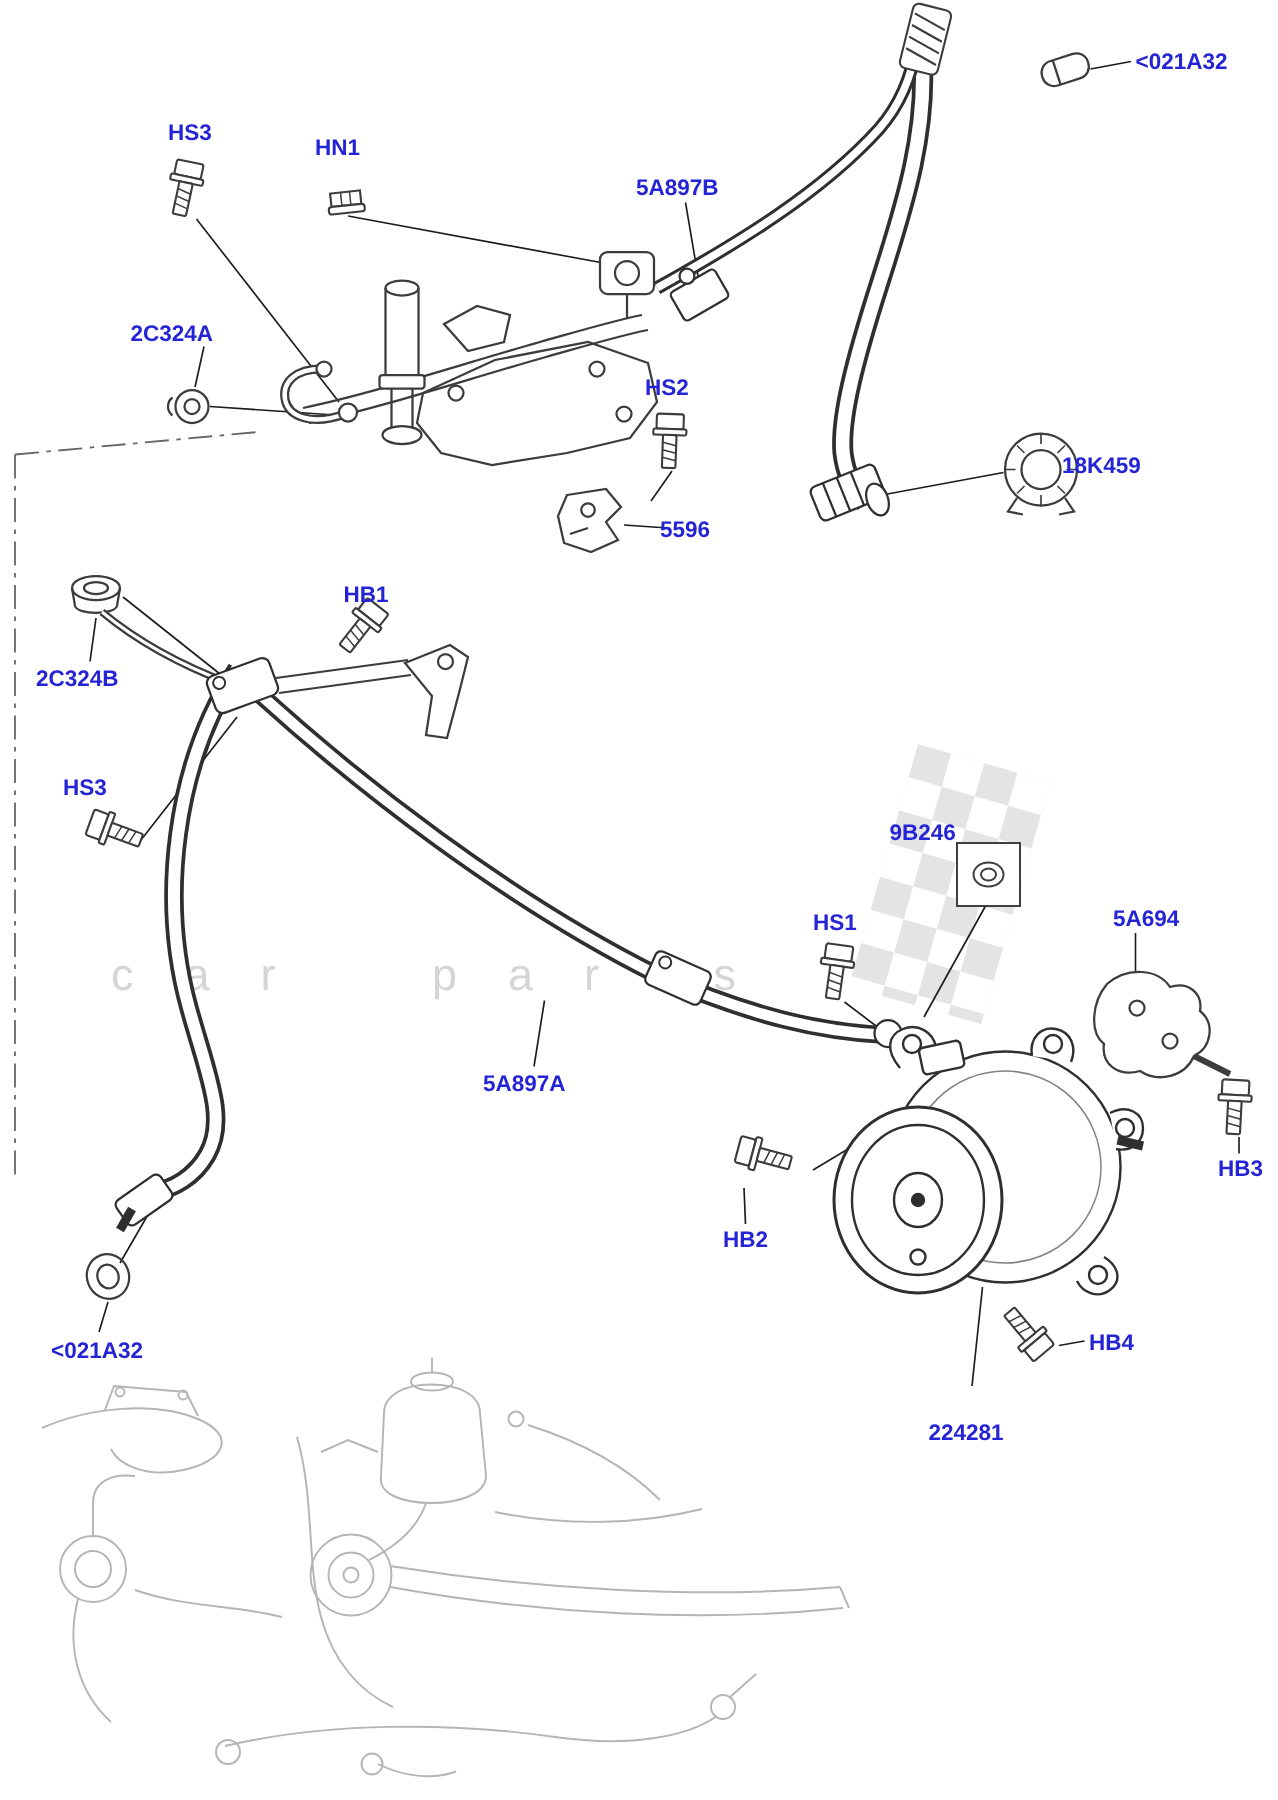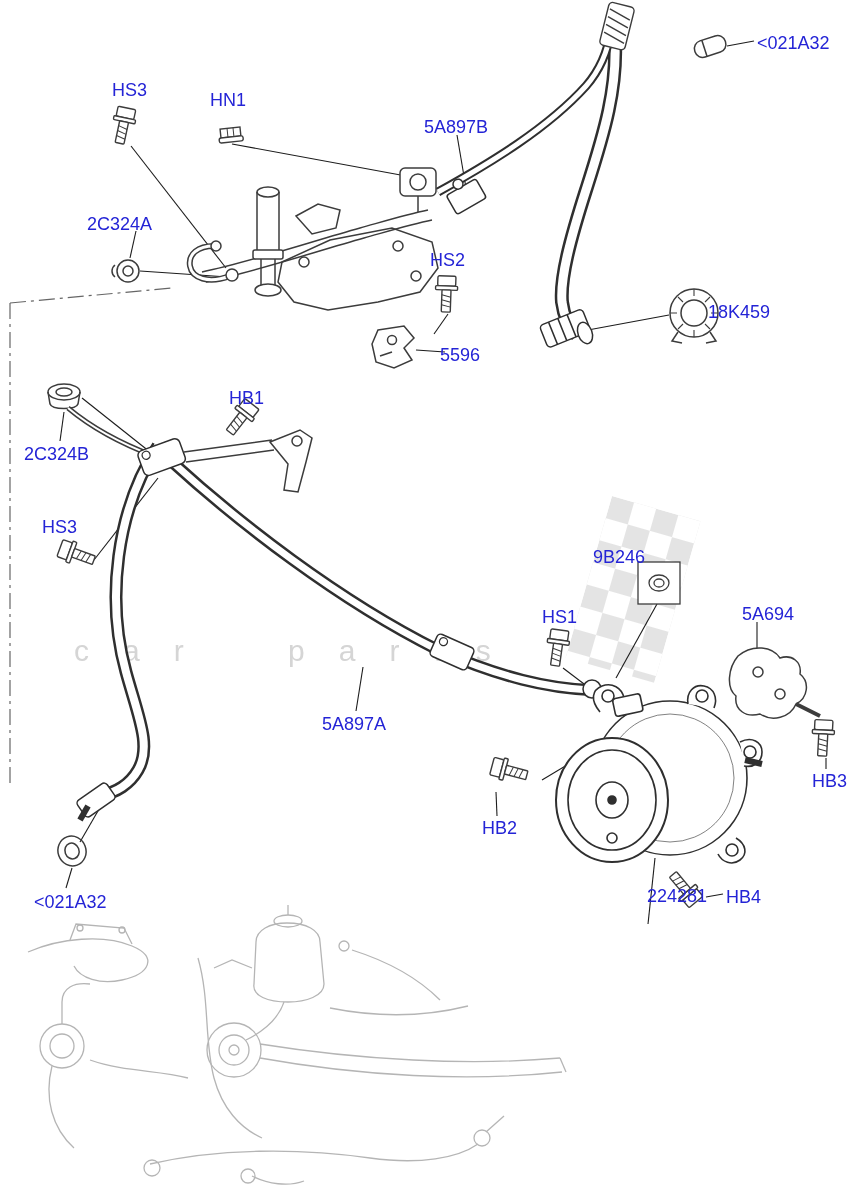--- a/index.html
+++ b/index.html
@@ -13,21 +13,21 @@
     user-select:none;pointer-events:none;
   }
   .wm-tagline{
     position:absolute;left:74px;top:636px;font-size:30px;line-height:1;
     letter-spacing:34px;word-spacing:28px;color:var(--wm-tagline-color,#d5d5d5);
     user-select:none;pointer-events:none;
   }
   svg.art{position:absolute;left:0;top:0;}
   .labels-layer{position:absolute;left:0;top:0;width:100%;height:100%;}
   .part-label{
-    position:absolute;font-size:18px;font-weight:400;white-space:nowrap;
+    position:absolute;font-size:15px;font-weight:700;white-space:nowrap;
     color:var(--label-color,#2424d6);cursor:pointer;
   }
 </style>
 </head>
 <body>
 
 <div id="stage">
 
   <div class="wm-tagline">car parts</div>
 
@@ -283,17 +283,17 @@
       <div class="part-label" style="left: 229px; top: 377px; margin-top: 11px;">HB1</div>
       <div class="part-label" style="left: 24px; top: 444px;">2C324B</div>
       <div class="part-label" style="left: 42px; top: 517px;">HS3</div>
       <div class="part-label" style="left: 593px; top: 547px;">9B246</div>
       <div class="part-label" style="left: 542px; top: 607px;">HS1</div>
       <div class="part-label" style="left: 731px; top: 604px; margin-left: 11px;">5A694</div>
       <div class="part-label" style="left: 322px; top: 714px;">5A897A</div>
       <div class="part-label" style="left: 482px; top: 818px;">HB2</div>
       <div class="part-label" style="left: 812px; top: 771px;">HB3</div>
       <div class="part-label" style="left: 726px; top: 887px;">HB4</div>
-      <div class="part-label" style="left: 619px; top: 886px; margin-left: 28px;">224281</div>
+      <div class="part-label" style="left: 619px; top: 947px;">224281</div>
       <div class="part-label" style="left: 34px; top: 892px;">&lt;021A32</div>
     </div>
 
 </div>
 
 </body></html>

